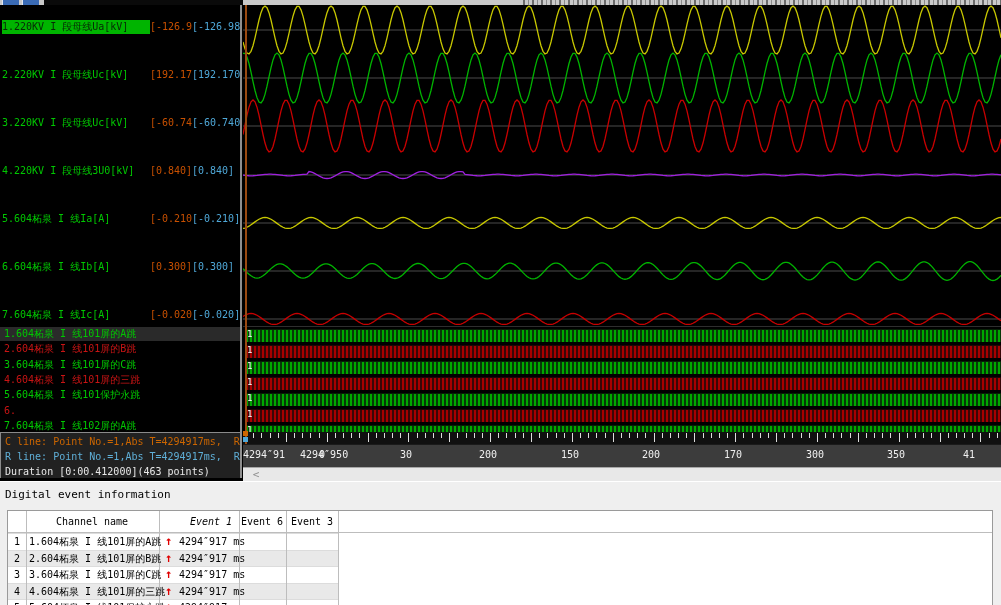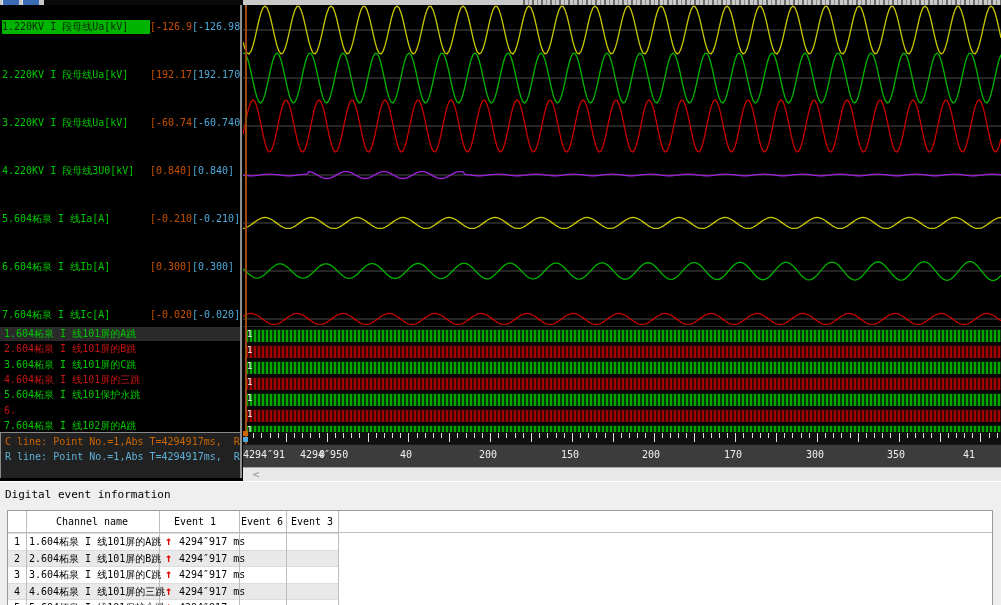--- a/index.html
+++ b/index.html
@@ -79,39 +79,40 @@
   <div id="top-strip">
     <div class="mini-icon" style="left:2px"></div>
     <div class="mini-icon" style="left:22px"></div>
     <div class="mid"></div>
     <div class="txt"></div>
   </div>
 
   <div id="left-panel">
     <div id="analog-list">
         <div class="an-row" style="top: 20px;"><div class="an-label hl">1.220KV I 段母线Ua[kV]</div><div class="an-v1">[-126.980]</div><div class="an-v2">[-126.980]</div></div>
-        <div class="an-row" style="top: 68px;"><div class="an-label">2.220KV I 段母线Ua[kV]</div><div class="an-v1">[192.170]</div><div class="an-v2">[192.170]</div></div>
-        <div class="an-row" style="top: 116px;"><div class="an-label">3.220KV I 段母线Ua[kV]</div><div class="an-v1">[-60.740]</div><div class="an-v2">[-60.740]</div></div>
+        <div class="an-row" style="top: 68px;"><div class="an-label">2.220KV I 段母线Uc[kV]</div><div class="an-v1">[192.170]</div><div class="an-v2">[192.170]</div></div>
+        <div class="an-row" style="top: 116px;"><div class="an-label">3.220KV I 段母线Uc[kV]</div><div class="an-v1">[-60.740]</div><div class="an-v2">[-60.740]</div></div>
         <div class="an-row" style="top: 164px;"><div class="an-label">4.220KV I 段母线3U0[kV]</div><div class="an-v1">[0.840]</div><div class="an-v2">[0.840]</div></div>
         <div class="an-row" style="top: 212px;"><div class="an-label">5.604柘泉 I 线Ia[A]</div><div class="an-v1">[-0.210]</div><div class="an-v2">[-0.210]</div></div>
         <div class="an-row" style="top: 260px;"><div class="an-label">6.604柘泉 I 线Ib[A]</div><div class="an-v1">[0.300]</div><div class="an-v2">[0.300]</div></div>
         <div class="an-row" style="top: 308px;"><div class="an-label">7.604柘泉 I 线Ic[A]</div><div class="an-v1">[-0.020]</div><div class="an-v2">[-0.020]</div></div>
       </div>
     <div id="digital-list">
         <div class="dg-row dg-green hl" style="top: 327px;">1.604柘泉 I 线101屏的A跳</div>
         <div class="dg-row dg-red" style="top: 342px;">2.604柘泉 I 线101屏的B跳</div>
         <div class="dg-row dg-green" style="top: 358px;">3.604柘泉 I 线101屏的C跳</div>
         <div class="dg-row dg-red" style="top: 373px;">4.604柘泉 I 线101屏的三跳</div>
         <div class="dg-row dg-green" style="top: 388px;">5.604柘泉 I 线101保护永跳</div>
         <div class="dg-row dg-red" style="top: 404px;">6.</div>
         <div class="dg-row dg-green" style="top: 419px;">7.604柘泉 I 线102屏的A跳</div>
       </div>
     <div id="status-panel">
       <div class="status-line" id="st-c">C line: Point No.=1,Abs T=4294917ms,  Rel T=42949</div>
       <div class="status-line" id="st-r">R line: Point No.=1,Abs T=4294917ms,  Rel T=42949</div>
+      <div class="status-line" id="st-d">Duration [0:00.412000](463 points)</div>
     </div>
   </div>
 
   <div id="wave-panel">
     <svg id="waves" width="758" height="320">
         <line x1="0" x2="758" y1="25" y2="25" stroke="#4a4a4a" stroke-width="1"></line>
         <line x1="0" x2="758" y1="73" y2="73" stroke="#4a4a4a" stroke-width="1"></line>
         <line x1="0" x2="758" y1="121" y2="121" stroke="#4a4a4a" stroke-width="1"></line>
         <line x1="0" x2="758" y1="170" y2="170" stroke="#4a4a4a" stroke-width="1"></line>
         <line x1="0" x2="758" y1="218" y2="218" stroke="#4a4a4a" stroke-width="1"></line>
@@ -241,21 +242,21 @@
         <div class="tick" style="left: 721px; height: 5px;"></div>
         <div class="tick" style="left: 729.1px; height: 5px;"></div>
         <div class="tick" style="left: 737.3px; height: 9px;"></div>
         <div class="tick" style="left: 745.5px; height: 5px;"></div>
         <div class="tick" style="left: 753.6px; height: 5px;"></div>
       </div>
     <div id="axis-labels">
         <div class="ax-lab" style="left: 0px; width: 42px;">4294″914</div>
         <div class="ax-lab" style="left: 57px;">4294″950</div>
         <div class="ax-lab center" style="left: 79px;">0</div>
-        <div class="ax-lab center" style="left: 163px;">40</div>
+        <div class="ax-lab center" style="left: 163px;">30</div>
         <div class="ax-lab center" style="left: 245px;">200</div>
         <div class="ax-lab center" style="left: 327px;">150</div>
         <div class="ax-lab center" style="left: 408px;">200</div>
         <div class="ax-lab center" style="left: 490px;">170</div>
         <div class="ax-lab center" style="left: 572px;">300</div>
         <div class="ax-lab center" style="left: 653px;">350</div>
         <div class="ax-lab" style="left: 720px;">41</div>
       </div>
     <div id="cursor-line"></div>
     <div class="cur-marker" id="marker-c"></div>
@@ -279,21 +280,21 @@
           <div class="row-line" style="top: 88px;"></div>
         </div>
       <div class="vline" style="left:18px"></div>
       <div class="vline" style="left:151px"></div>
       <div class="vline" style="left:231px"></div>
       <div class="vline" style="left:278px"></div>
       <div class="vline" style="left:330px"></div>
       <div id="hdr-underline"></div>
       <div id="tbl-headers">
           <div class="hdr-cell" style="left: 84px;">Channel name</div>
-          <div class="hdr-cell" style="left: 187px;">Event 1</div>
+          <div class="hdr-cell" style="left: 203px; font-style: italic;">Event 1</div>
           <div class="hdr-cell" style="left: 254px;">Event 6</div>
           <div class="hdr-cell" style="left: 304px;">Event 3</div>
         </div>
       <div id="tbl-rows">
           <div style="position: absolute; left: 0px; top: 22px; width: 986px; height: 16.5px;">
             <div class="cell num" style="left: 9px; top: 1px;">1</div>
             <div class="cell" style="left: 21px; top: 1px;">1.604柘泉 I 线101屏的A跳</div>
             <div class="cell arrow" style="left: 157px; top: 0px;">↑</div>
             <div class="cell" style="left: 171px; top: 1px;">4294″917 ms</div>
           </div>

